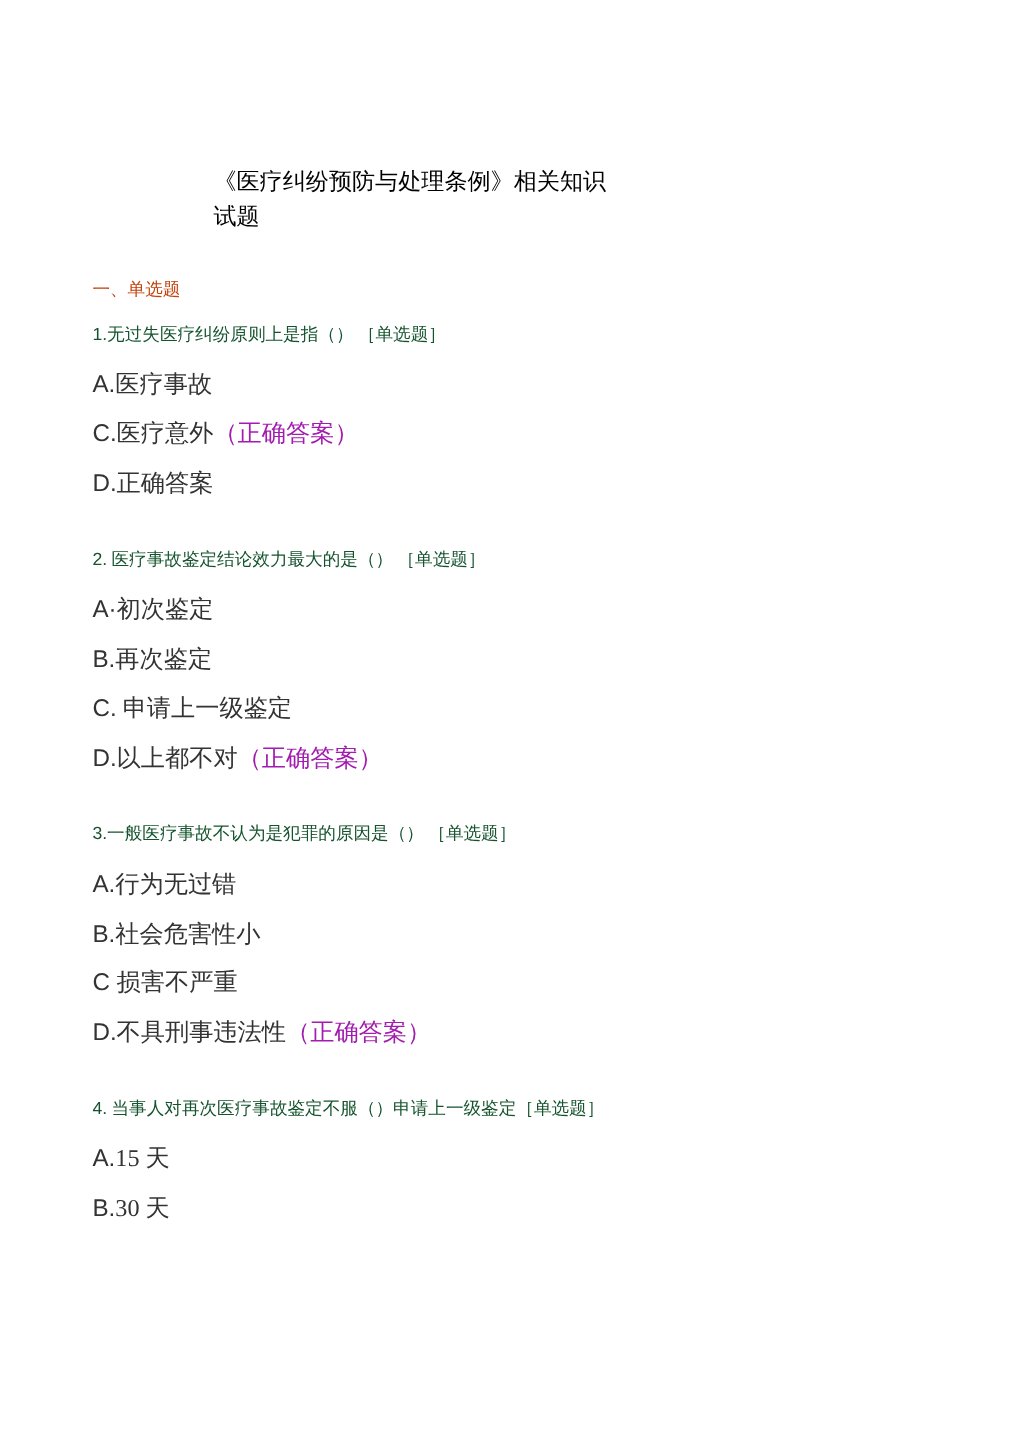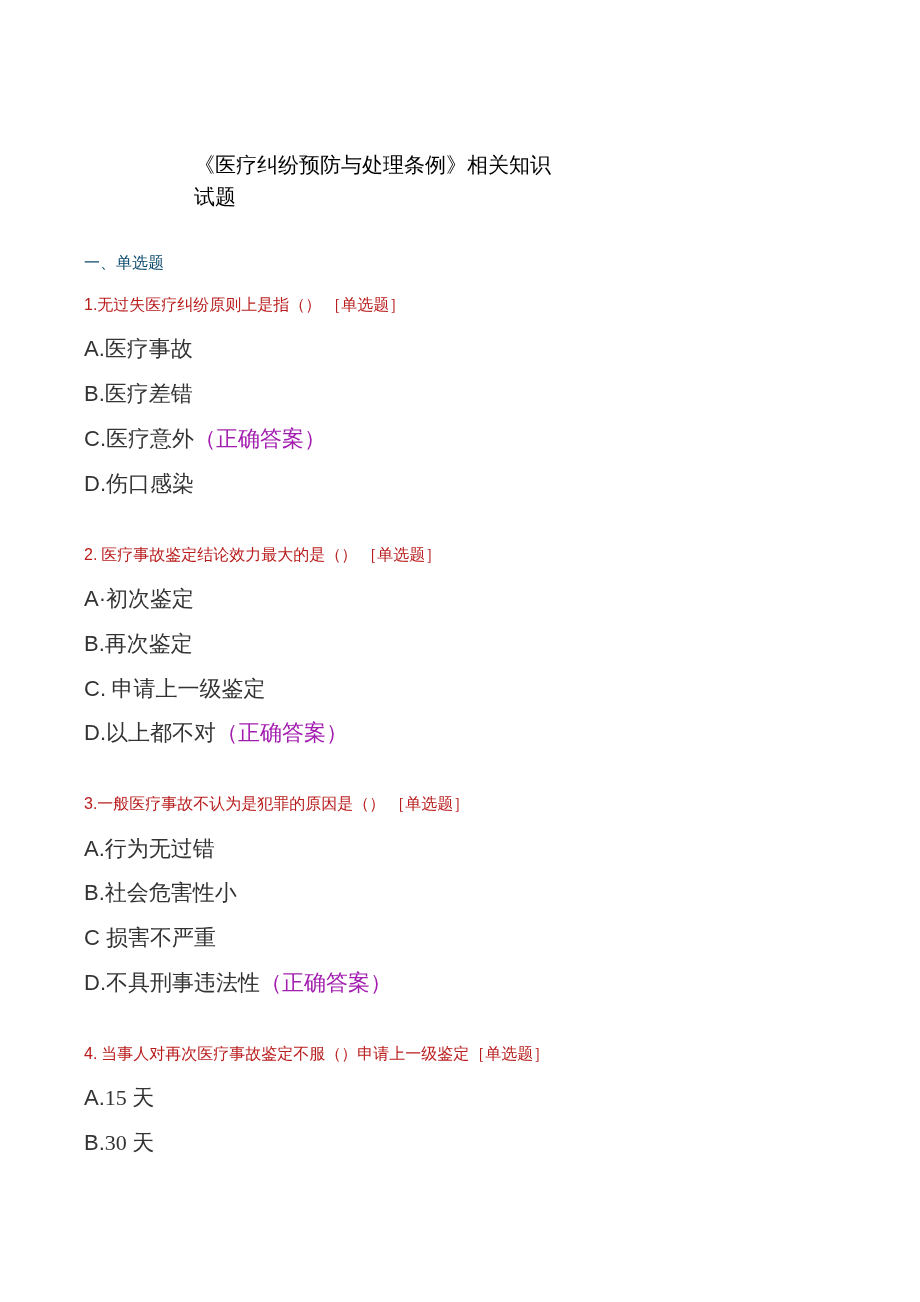--- a/index.html
+++ b/index.html
@@ -19,26 +19,26 @@
   }
   .title-line1, .title-line2 {
     font-family: "SimSun", serif;
     font-size: 21px;
     color: #000000;
     line-height: 1.5;
   }
   .section-heading {
     font-family: "SimSun", serif;
     font-size: 16px;
-    color: #0c4a6e;
+    color: #c2410c;
     margin-bottom: 20px;
   }
   .question {
     font-size: 16px;
-    color: #b91c1c;
+    color: #14532d;
     margin-bottom: 18px;
     line-height: 1.4;
   }
   .q-prefix {
     font-family: Arial, "Helvetica", sans-serif;
   }
   .q-text {
     font-family: "SimSun", serif;
   }
   .option {
@@ -73,27 +73,24 @@
 
   <div class="section-heading">一、单选题</div>
 
   <div class="question">
     <span class="q-prefix">1.</span><span class="q-text">无过失医疗纠纷原则上是指（） ［单选题］</span>
   </div>
   <div class="option">
     <span class="opt-letter">A.</span><span class="opt-text">医疗事故</span>
   </div>
   <div class="option">
-    <span class="opt-letter">B.</span><span class="opt-text">医疗差错</span>
-  </div>
-  <div class="option">
     <span class="opt-letter">C.</span><span class="opt-text">医疗意外</span><span class="answer-mark">（正确答案）</span>
   </div>
   <div class="option">
-    <span class="opt-letter">D.</span><span class="opt-text">伤口感染</span>
+    <span class="opt-letter">D.</span><span class="opt-text">正确答案</span>
   </div>
 
   <div class="block-gap"></div>
 
   <div class="question">
     <span class="q-prefix">2.</span><span class="q-text"> 医疗事故鉴定结论效力最大的是（） ［单选题］</span>
   </div>
   <div class="option">
     <span class="opt-letter">A·</span><span class="opt-text">初次鉴定</span>
   </div>

